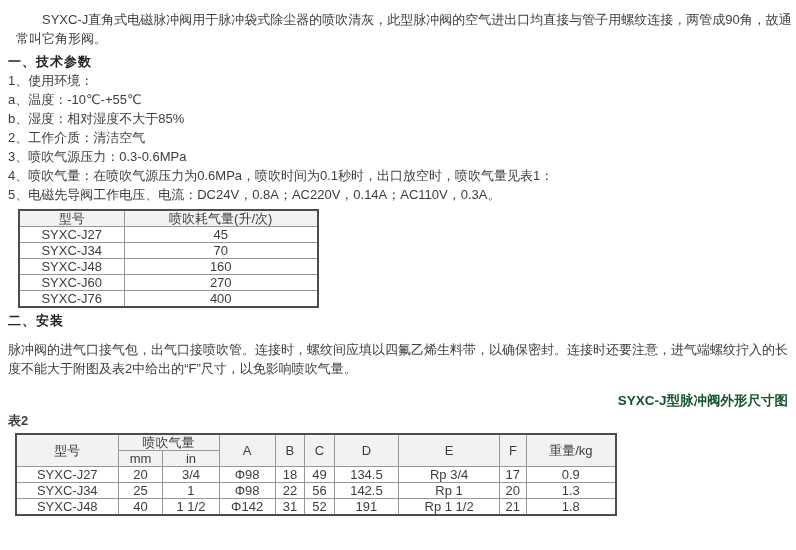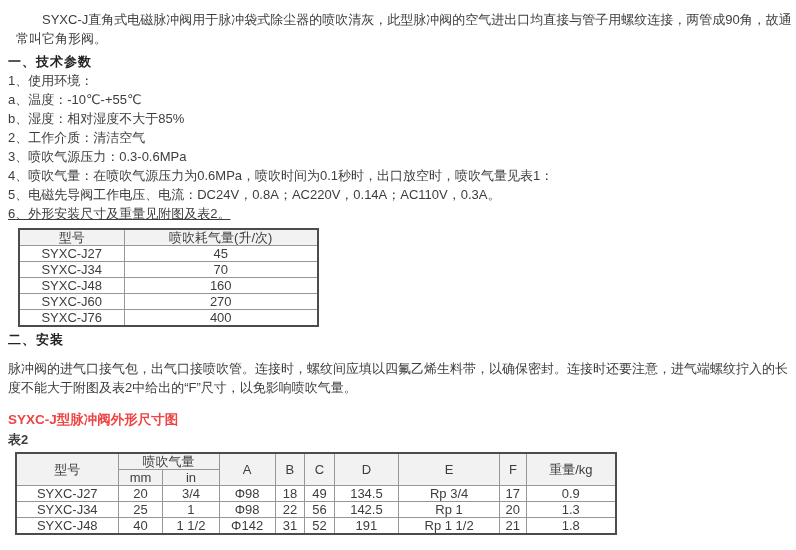--- a/index.html
+++ b/index.html
@@ -25,42 +25,41 @@
   table.t2 { width: 602px; margin: 4px 0 0 7px; }
   th, td {
     border: 1px solid #979797; height: 14px; padding: 0 2px;
     text-align: center; font-weight: normal; font-size: 13px;
     line-height: 15px; overflow: hidden; white-space: nowrap;
   }
   table { border: 2px solid #4c4c4c; padding-left: 32px; }
   thead th { background: #f2f2f2; }
   .sec2-para { line-height: 19px; width: 784px; margin-top: 10px; }
   .figure-title {
-    font-weight: bold; color: #ef4444; text-align: left;
+    font-weight: bold; color: #14532d; text-align: right;
     margin-top: 6px; line-height: 19px; font-size: 13.5px;
   }
   .table2-label { margin-top: 2px; line-height: 17px; font-weight: bold; }
 </style>
 </head>
 <body>
 
 <div class="page">
 
   <p class="intro">SYXC-J直角式电磁脉冲阀用于脉冲袋式除尘器的喷吹清灰，此型脉冲阀的空气进出口均直接与管子用螺纹连接，两管成90角，故通常叫它角形阀。</p>
 
   <div class="sec-heading">一、技术参数</div>
 
   <div class="spec-line">1、使用环境：</div>
   <div class="spec-line">a、温度：-10℃-+55℃</div>
   <div class="spec-line">b、湿度：相对湿度不大于85%</div>
   <div class="spec-line">2、工作介质：清洁空气</div>
   <div class="spec-line">3、喷吹气源压力：0.3-0.6MPa</div>
   <div class="spec-line">4、喷吹气量：在喷吹气源压力为0.6MPa，喷吹时间为0.1秒时，出口放空时，喷吹气量见表1：</div>
   <div class="spec-line">5、电磁先导阀工作电压、电流：DC24V，0.8A；AC220V，0.14A；AC110V，0.3A。</div>
-  <div class="spec-line underlined">6、外形安装尺寸及重量见附图及表2。</div>
 
   <table class="t1">
     <colgroup>
         <col style="width:105px">
         <col style="width:194px">
       </colgroup>
     <thead>
       <tr>
         <th>型号</th>
         <th>喷吹耗气量(升/次)</th>

